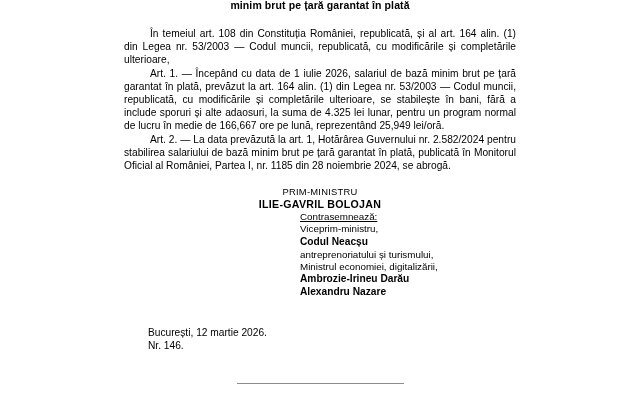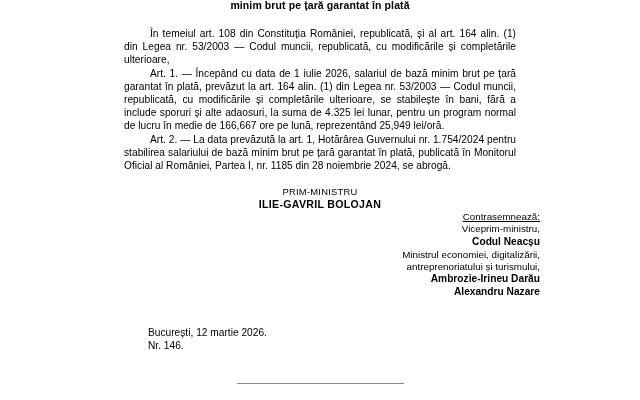--- a/index.html
+++ b/index.html
@@ -81,21 +81,21 @@
     line-height: 13px;
     letter-spacing: 0.3px;
   }
 
   
   .cs-block {
     position: absolute;
     left: 300px;
     top: 211px;
     width: 240px;
-    text-align: right;
+    text-align: left;
   }
   .cs-heading {
     font-size: 9.8px;
     line-height: 12.4px;
     text-decoration: underline;
     text-underline-offset: 1px;
   }
   .cs-role {
     font-size: 9.8px;
     line-height: 12.3px;
@@ -135,41 +135,41 @@
   <div class="doc-title">minim brut pe țară garantat în plată</div>
 
   <div class="body-block">
     <p class="para">
       <span>În temeiul art. 108 din Constituția României, republicată, și al art. 164 alin. (1) din Legea nr. 53/2003 — Codul muncii, republicată, cu modificările și completările ulterioare,</span>
     </p>
     <p class="para">
       <span>Art. 1. — Începând cu data de 1 iulie 2026, salariul de bază minim brut pe țară garantat în plată, prevăzut la art. 164 alin. (1) din Legea nr. 53/2003 — Codul muncii, republicată, cu modificările și completările ulterioare, se stabilește în bani, fără a include sporuri și alte adaosuri, la suma de 4.325 lei lunar, pentru un program normal de lucru în medie de 166,667 ore pe lună, reprezentând 25,949 lei/oră.</span>
     </p>
     <p class="para tight">
-      <span>Art. 2. — La data prevăzută la art. 1, Hotărârea Guvernului nr. 1.754/2024 pentru stabilirea salariului de bază minim brut pe țară garantat în plată, publicată în Monitorul Oficial al României, Partea I, nr. 1185 din 28 noiembrie 2024, se abrogă.</span>
+      <span>Art. 2. — La data prevăzută la art. 1, Hotărârea Guvernului nr. 2.582/2024 pentru stabilirea salariului de bază minim brut pe țară garantat în plată, publicată în Monitorul Oficial al României, Partea I, nr. 1185 din 28 noiembrie 2024, se abrogă.</span>
     </p>
   </div>
 
   <div class="pm-block">
     <div class="pm-role">PRIM-MINISTRU</div>
     <div class="pm-name">ILIE-GAVRIL BOLOJAN</div>
   </div>
 
   <div class="cs-block">
     <div class="cs-heading">Contrasemnează:</div>
 
     <div>
       <div class="cs-role">Viceprim-ministru,</div>
       <div class="cs-name">Codul Neacșu</div>
     </div>
 
 
     <div>
+      <div class="cs-role">antreprenoriatului și turismului,</div>
       <div class="cs-role">Ministrul economiei, digitalizării,</div>
-      <div class="cs-role">antreprenoriatului și turismului,</div>
       <div class="cs-name">Ambrozie-Irineu Darău</div>
     </div>
 
     <div>
       <div class="cs-name">Alexandru Nazare</div>
     </div>
   </div>
 
   <div class="footer-block">
     <div class="footer-line">București, 12 martie 2026.</div>

